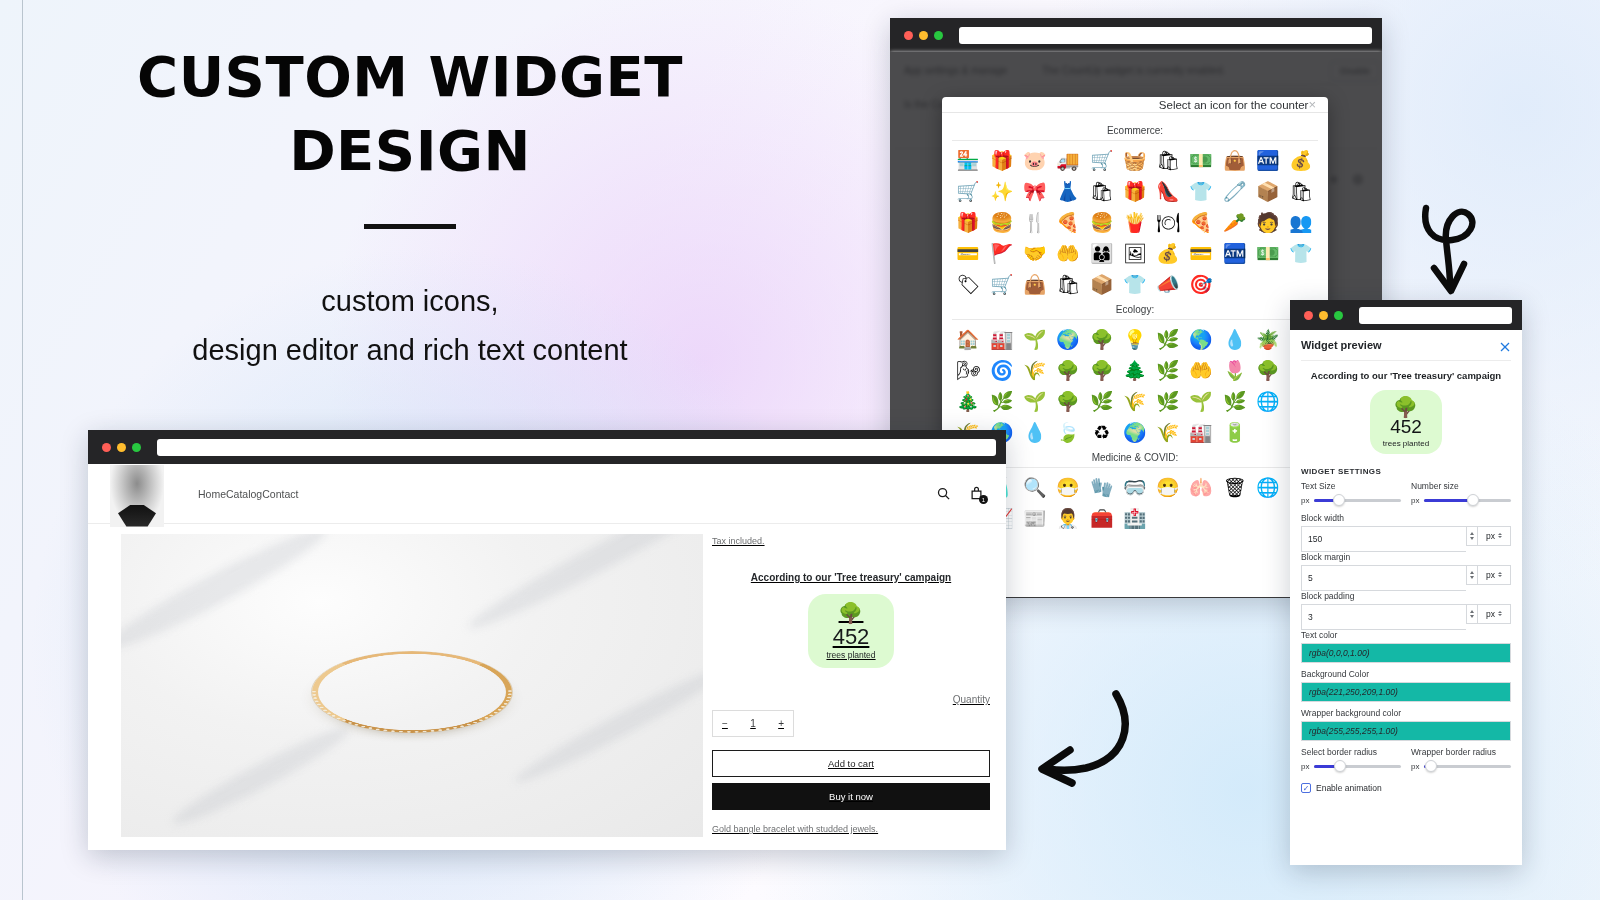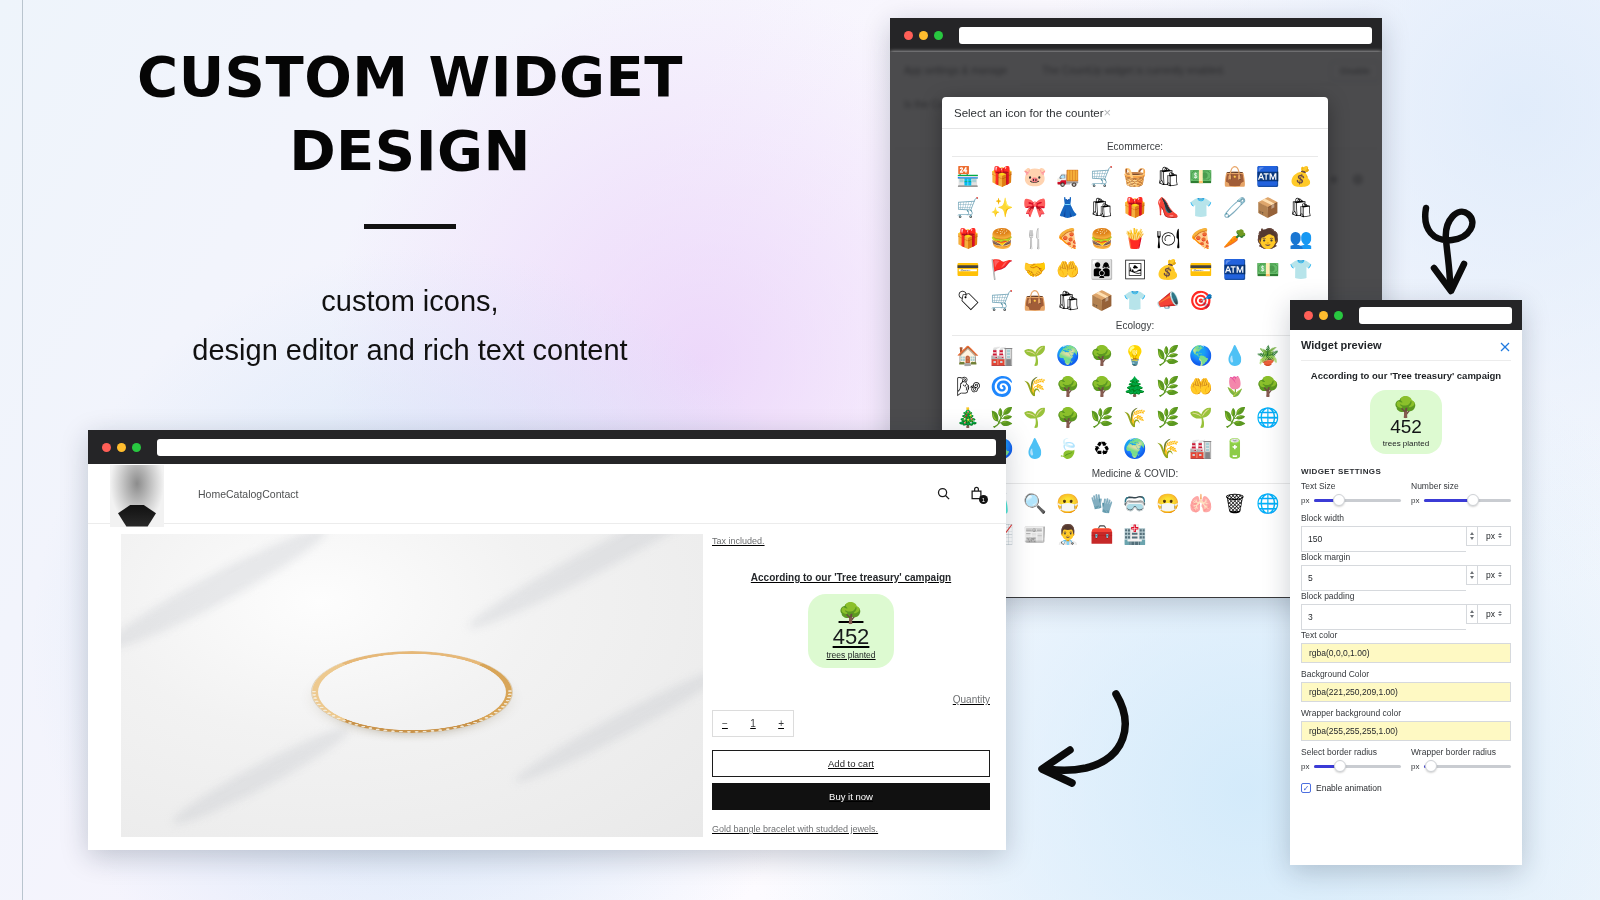--- a/index.html
+++ b/index.html
@@ -55,21 +55,21 @@
               filter: blur(2.1px); opacity: .82; }
   .admin-row { position: absolute; font-size: 10px; color: #3c3f44; }
   .admin-dim { position: absolute; inset: 0; background: rgba(30,30,32,.80); }
   .admin-bar { position: absolute; left: 0; right: 0; height: 1px; background: #e4e6e9; }
   .admin-btn { position: absolute; border: 1px solid #c9cdd2; border-radius: 3px;
                font-size: 9px; color: #2c3034; padding: 4px 9px; background: #fff; }
 
   .modal { position: absolute; left: 52px; top: 45px; width: 386px; height: 500px;
            background: #fff; border-radius: 4px; box-shadow: 0 5px 20px rgba(0,0,0,.35);
            overflow: hidden; }
-  .modal-head { height: 32px; display: flex; align-items: center; justify-content: flex-start;
+  .modal-head { height: 16px; display: flex; align-items: center; justify-content: flex-end;
                 padding: 0 12px; border-bottom: 1px solid #e6e6e6; }
   .modal-title { font-size: 11.5px; color: #2f3235; }
   .modal-x { font-size: 13px; color: #b4b7ba; cursor: pointer; line-height: 1; }
   .modal-body { padding: 6px 10px 0; height: 468px; overflow: hidden; }
   .cat-label { text-align: center; font-size: 10px; color: #3d4043; padding: 6px 0 4px; }
   .cat-rule { height: 1px; background: #e9e9e9; margin-bottom: 5px; }
   .icon-grid { display: grid; grid-template-columns: repeat(11, 1fr); gap: 3px 0; }
   .icon-cell { height: 28px; display: flex; align-items: center; justify-content: center;
                font-size: 19px; line-height: 1; cursor: pointer; }
 
@@ -169,23 +169,23 @@
   .spin i { border-left: 2.5px solid transparent; border-right: 2.5px solid transparent; }
   .spin i.up { border-bottom: 3px solid #6d7176; }
   .spin i.dn { border-top: 3px solid #6d7176; }
   .unit-sel { width: 34px; border: 1px solid #d6d9dd; background: #fff; font-size: 8.5px;
               color: #25282c; display: flex; align-items: center; justify-content: center;
               gap: 3px; cursor: pointer; }
   .unit-sel .car { display: flex; flex-direction: column; gap: 1px; }
   .unit-sel .car i { border-left: 2px solid transparent; border-right: 2px solid transparent; }
   .unit-sel .car i.up { border-bottom: 2.5px solid #6d7176; }
   .unit-sel .car i.dn { border-top: 2.5px solid #6d7176; }
-  .text-field { height: 20px; border: 1px solid #d6d9dd; background: #fef9c3; font-size: 8.5px;
+  .text-field { height: 20px; border: 1px solid #d6d9dd; background: #14b8a6; font-size: 8.5px;
                 color: #25282c; padding: 4px 7px; display: flex; align-items: center;
-                margin-bottom: 6px; }
+                margin-bottom: 6px; font-style: italic; }
   .check-row { display: flex; align-items: center; gap: 5px; margin-top: 4px; }
   .chk { width: 10px; height: 10px; border: 1px solid #4c6fe0; border-radius: 2px;
          background: #fff; color: #3b5fd0; font-size: 8px; line-height: 9px;
          text-align: center; cursor: pointer; }
   .chk-lbl { font-size: 8.5px; color: #2b2e32; }
 
   
   .arrow { position: absolute; }
 </style>
 </head>

